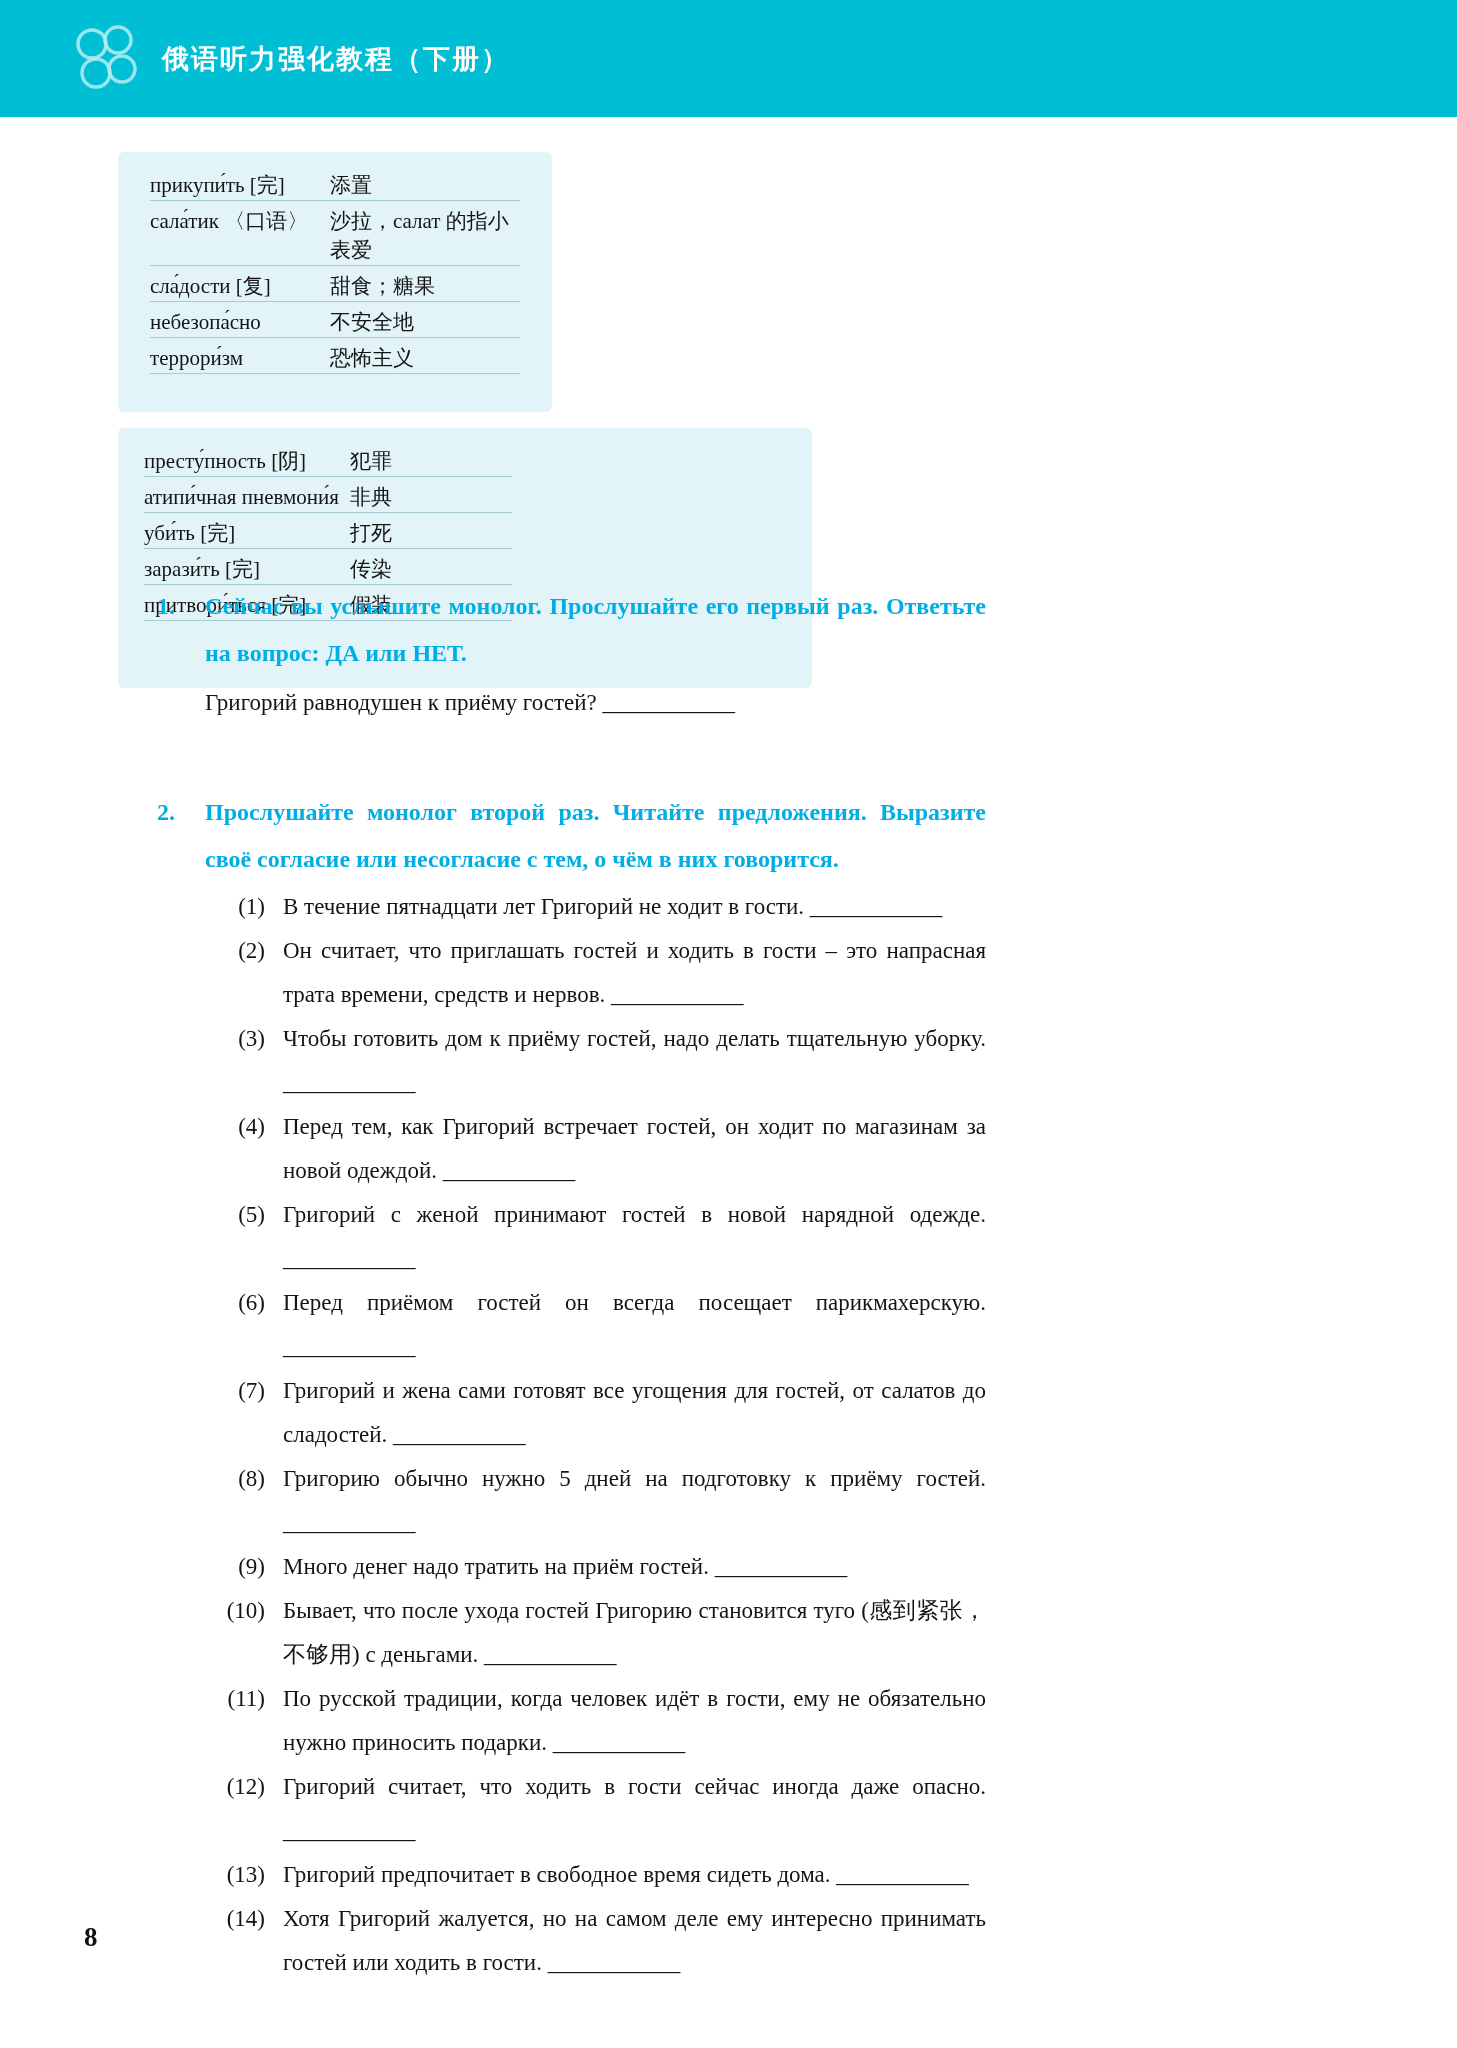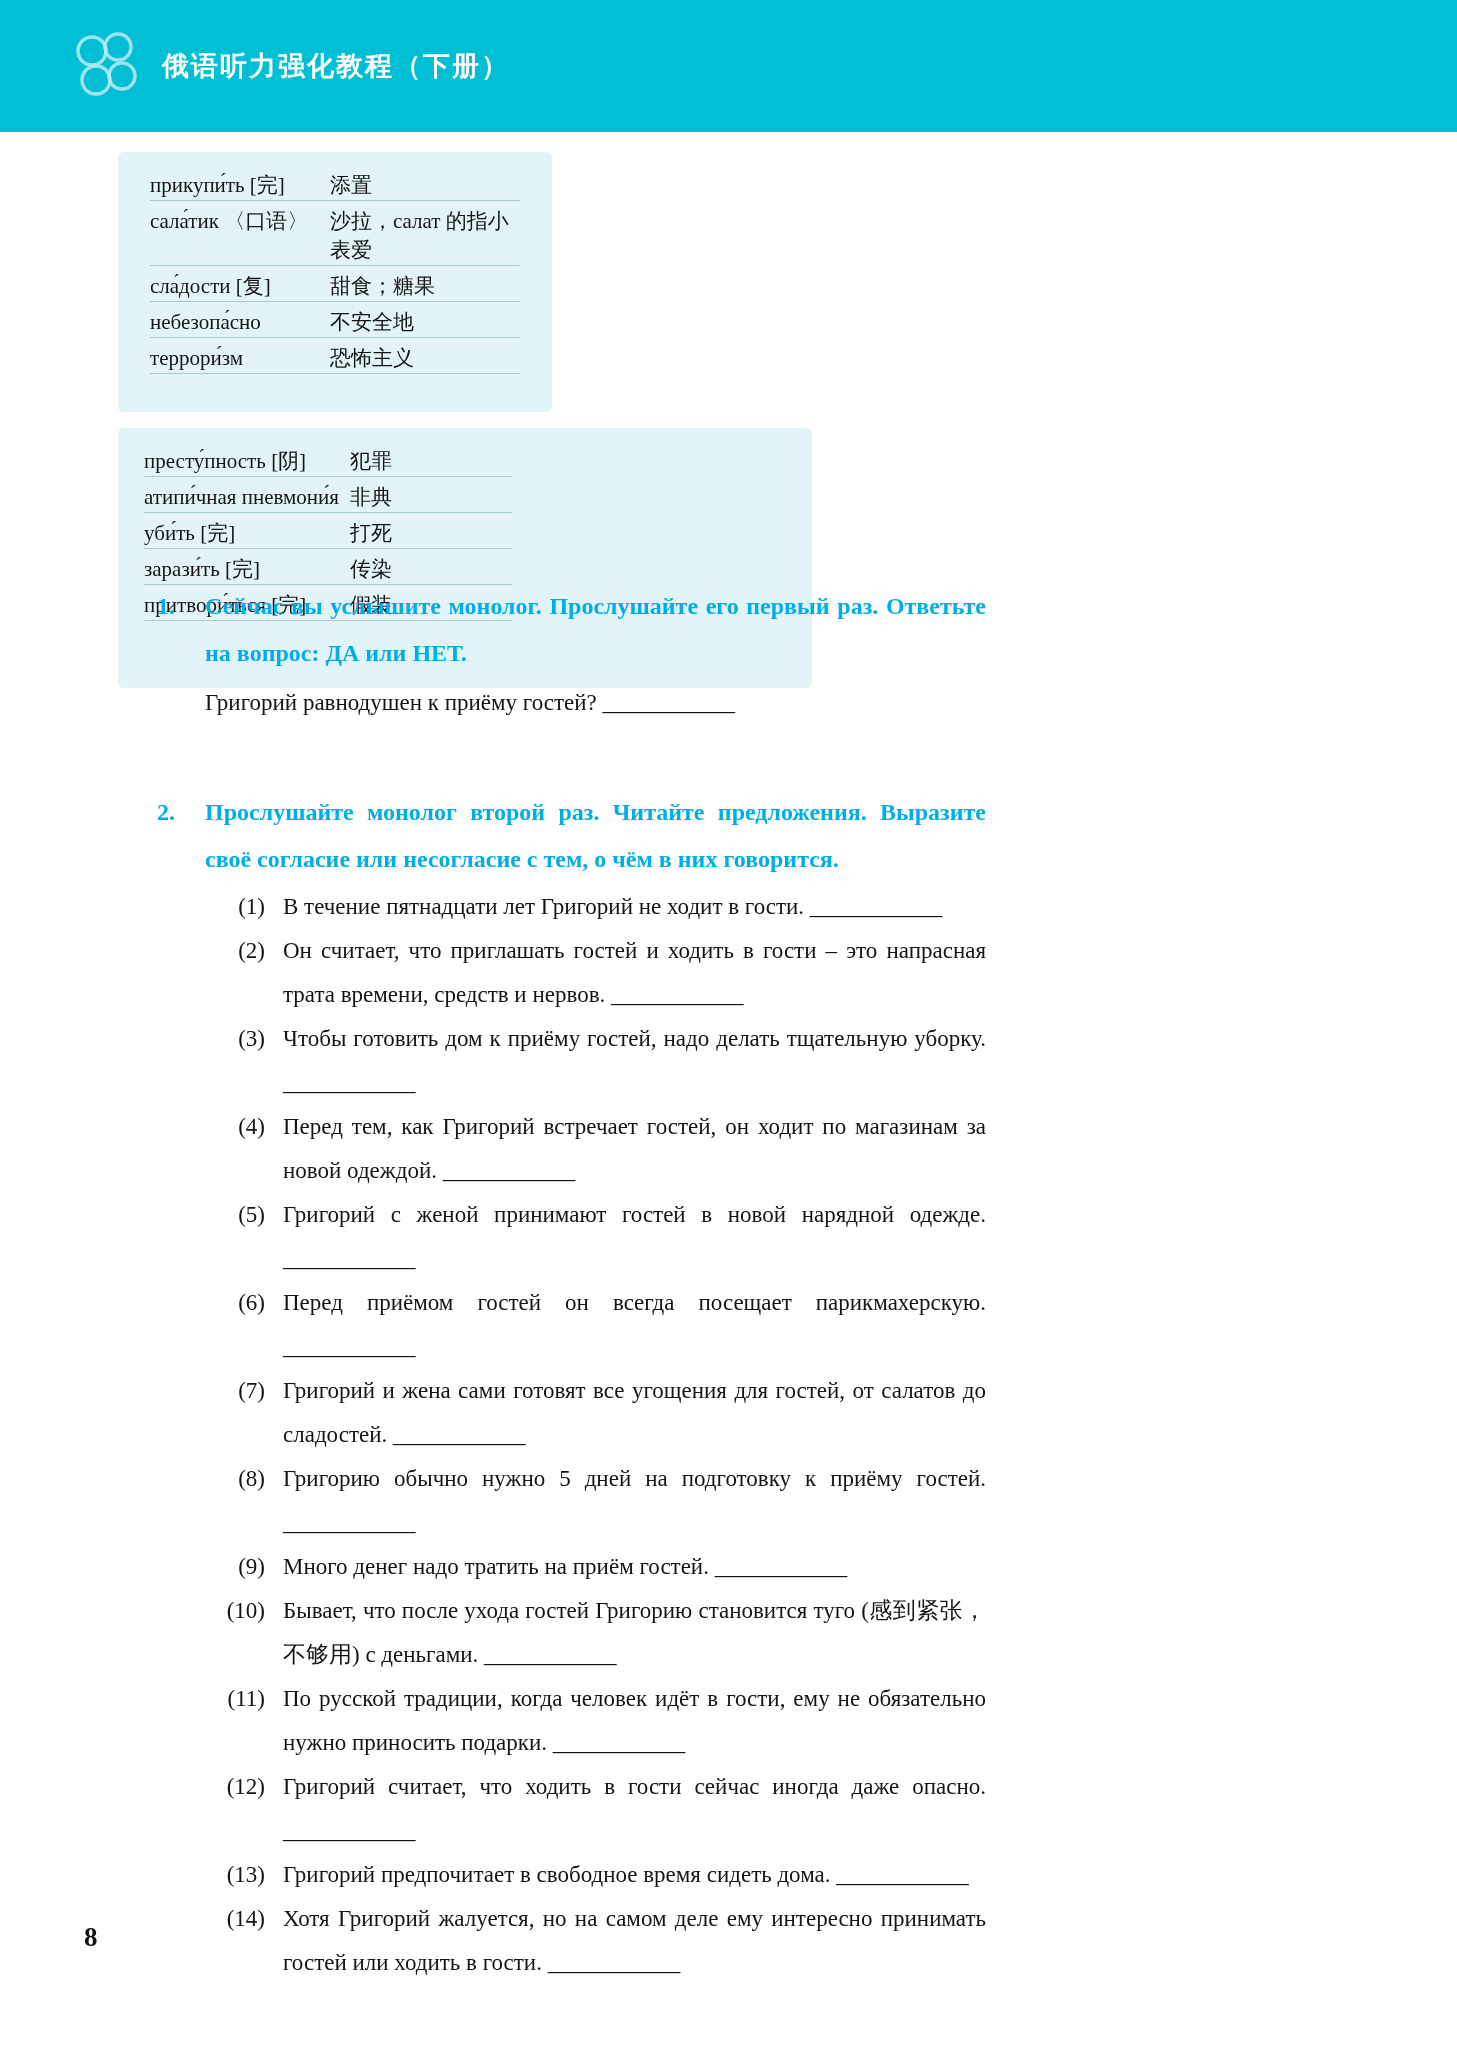--- a/index.html
+++ b/index.html
@@ -3,21 +3,21 @@
 <meta charset="utf-8">
 <style>
   html,body{margin:0;padding:0;}
   body{
     width:1457px;height:2048px;background:#ffffff;position:relative;overflow:hidden;
     font-family:"Liberation Serif","DejaVu Serif",serif;color:#141414;
   }
 
   
   .header{
-    position:absolute;top:0;left:0;width:1457px;height:132px;
+    position:absolute;top:0;left:0;width:1457px;height:117px;
     background:#00bfd4;display:flex;align-items:center;
   }
   .logo{margin-left:70px;flex:0 0 auto;}
   .header-title{
     margin-left:14px;color:#ffffff;
     font-family:"Liberation Sans","DejaVu Sans",sans-serif;
     font-weight:bold;font-size:27px;letter-spacing:2px;
   }
 
   

